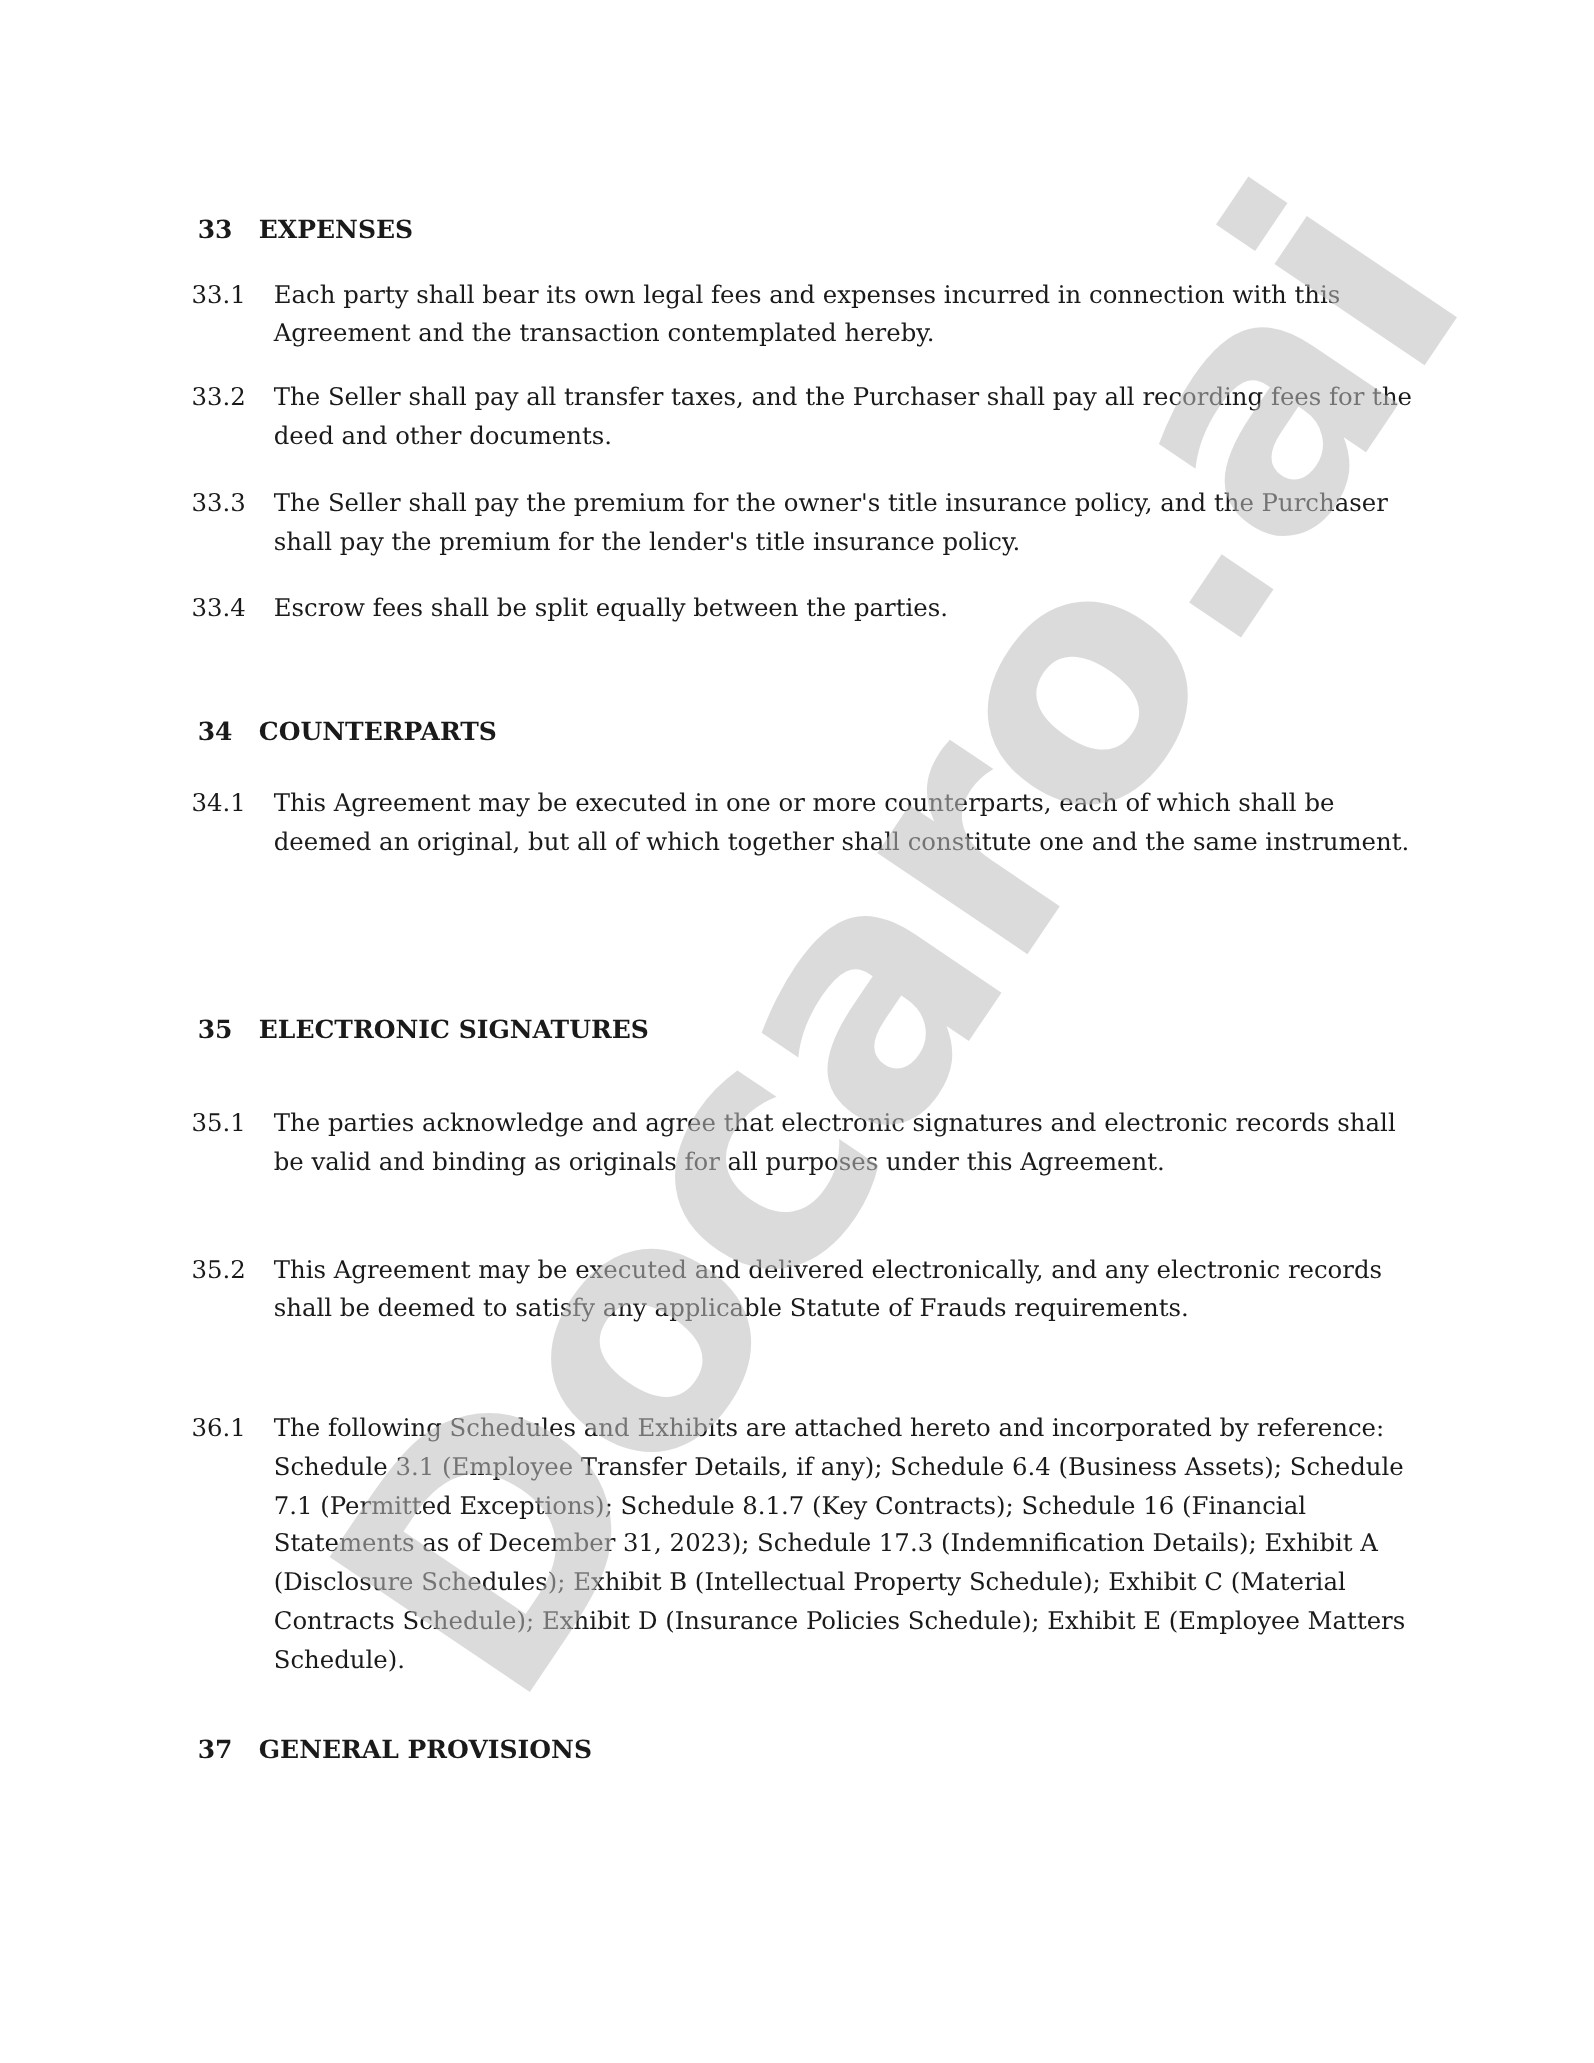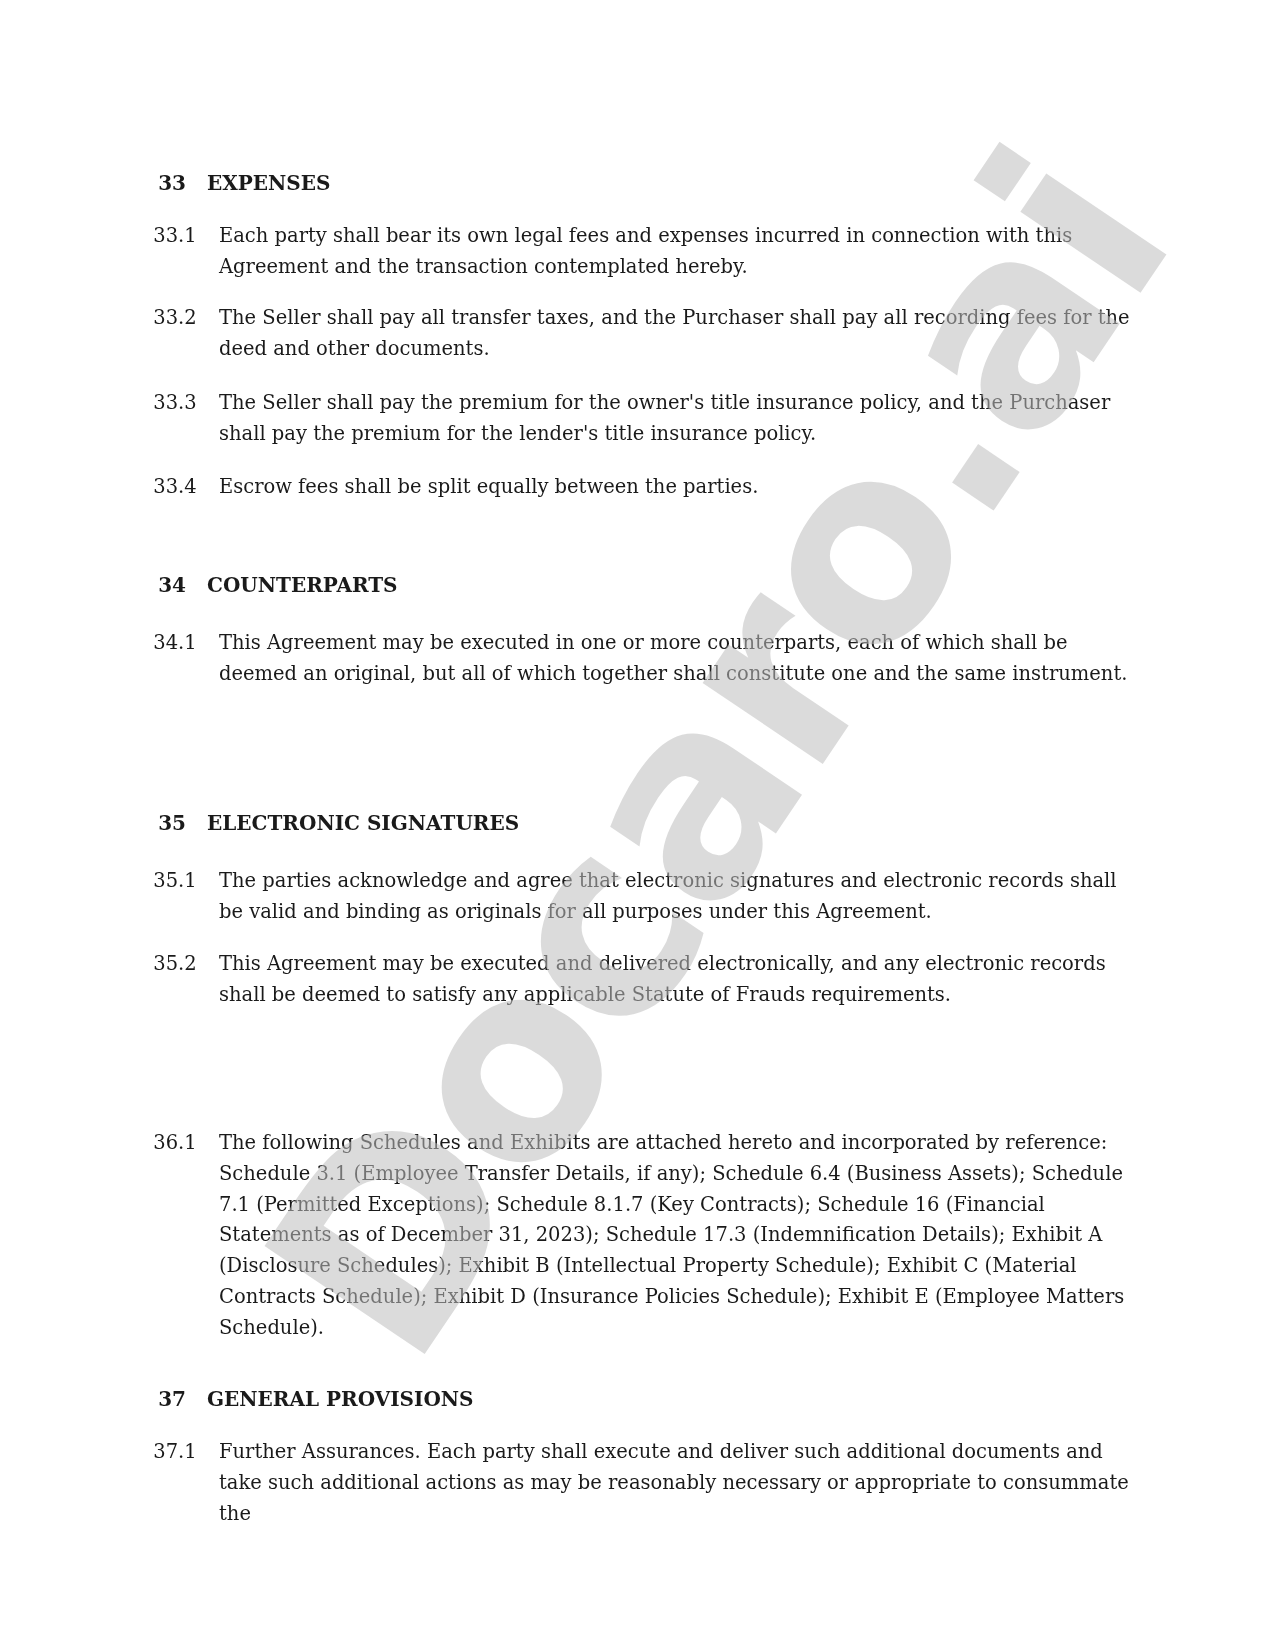--- a/index.html
+++ b/index.html
@@ -53,37 +53,33 @@
   </div>
   <div class="block para row" style="top:628px">
     <span class="num">34.1</span>
     <span class="txt">This Agreement may be executed in one or more counterparts, each of which shall be deemed an original, but all of which together shall constitute one and the same instrument.</span>
   </div>
 
   <div class="block heading row" style="top:808px">
     <span class="num">35</span>
     <span class="txt">ELECTRONIC SIGNATURES</span>
   </div>
-  <div class="block para row" style="top:866px">
+  <div class="block para row" style="top:884px">
     <span class="num">35.1</span>
     <span class="txt">The parties acknowledge and agree that electronic signatures and electronic records shall be valid and binding as originals for all purposes under this Agreement.</span>
   </div>
-  <div class="block para row" style="top:949px">
+  <div class="block para row" style="top:1001px">
     <span class="num">35.2</span>
     <span class="txt">This Agreement may be executed and delivered electronically, and any electronic records shall be deemed to satisfy any applicable Statute of Frauds requirements.</span>
   </div>
 
   <div class="block para row" style="top:1128px">
     <span class="num">36.1</span>
     <span class="txt">The following Schedules and Exhibits are attached hereto and incorporated by reference: Schedule 3.1 (Employee Transfer Details, if any); Schedule 6.4 (Business Assets); Schedule 7.1 (Permitted Exceptions); Schedule 8.1.7 (Key Contracts); Schedule 16 (Financial Statements as of December 31, 2023); Schedule 17.3 (Indemnification Details); Exhibit A (Disclosure Schedules); Exhibit B (Intellectual Property Schedule); Exhibit C (Material Contracts Schedule); Exhibit D (Insurance Policies Schedule); Exhibit E (Employee Matters Schedule).</span>
   </div>
 
   <div class="block heading row" style="top:1384px">
     <span class="num">37</span>
     <span class="txt">GENERAL PROVISIONS</span>
   </div>
-  <div class="block para row" style="top:1437px">
-    <span class="num">37.1</span>
-    <span class="txt">Further Assurances. Each party shall execute and deliver such additional documents and take such additional actions as may be reasonably necessary or appropriate to consummate the</span>
-  </div>
 
   <div class="watermark">Docaro.ai</div>
 </div>
 
 </body></html>

